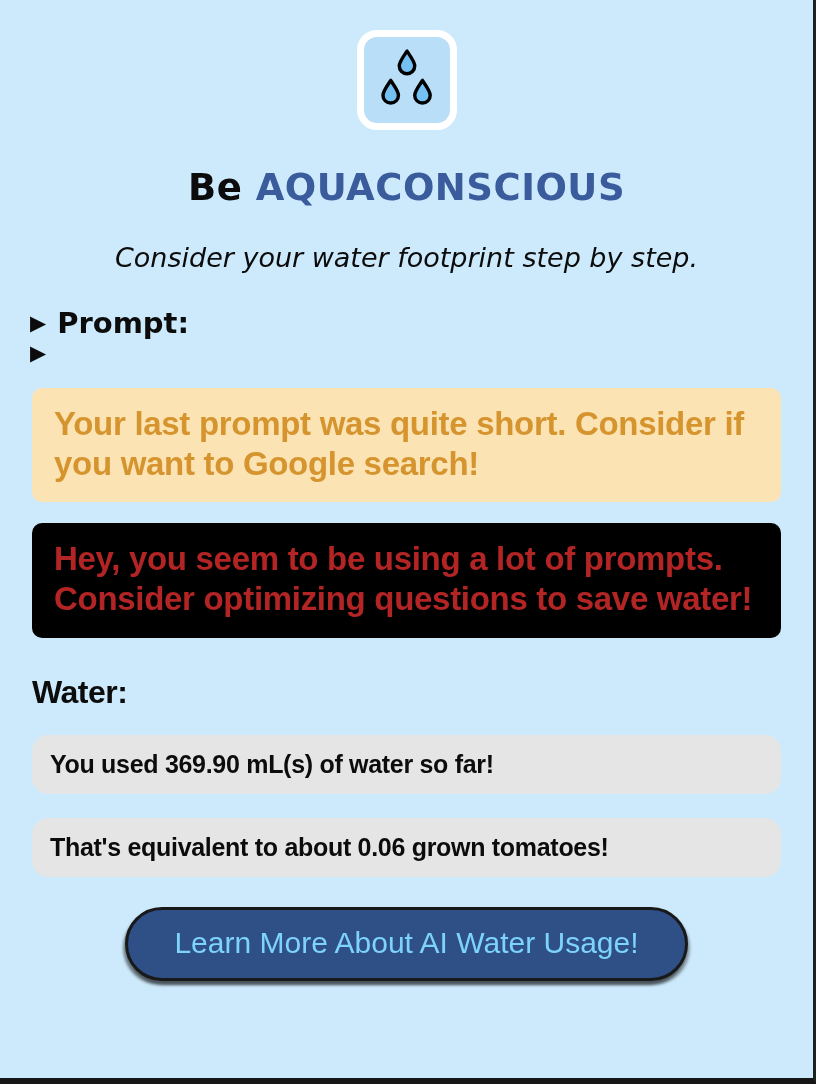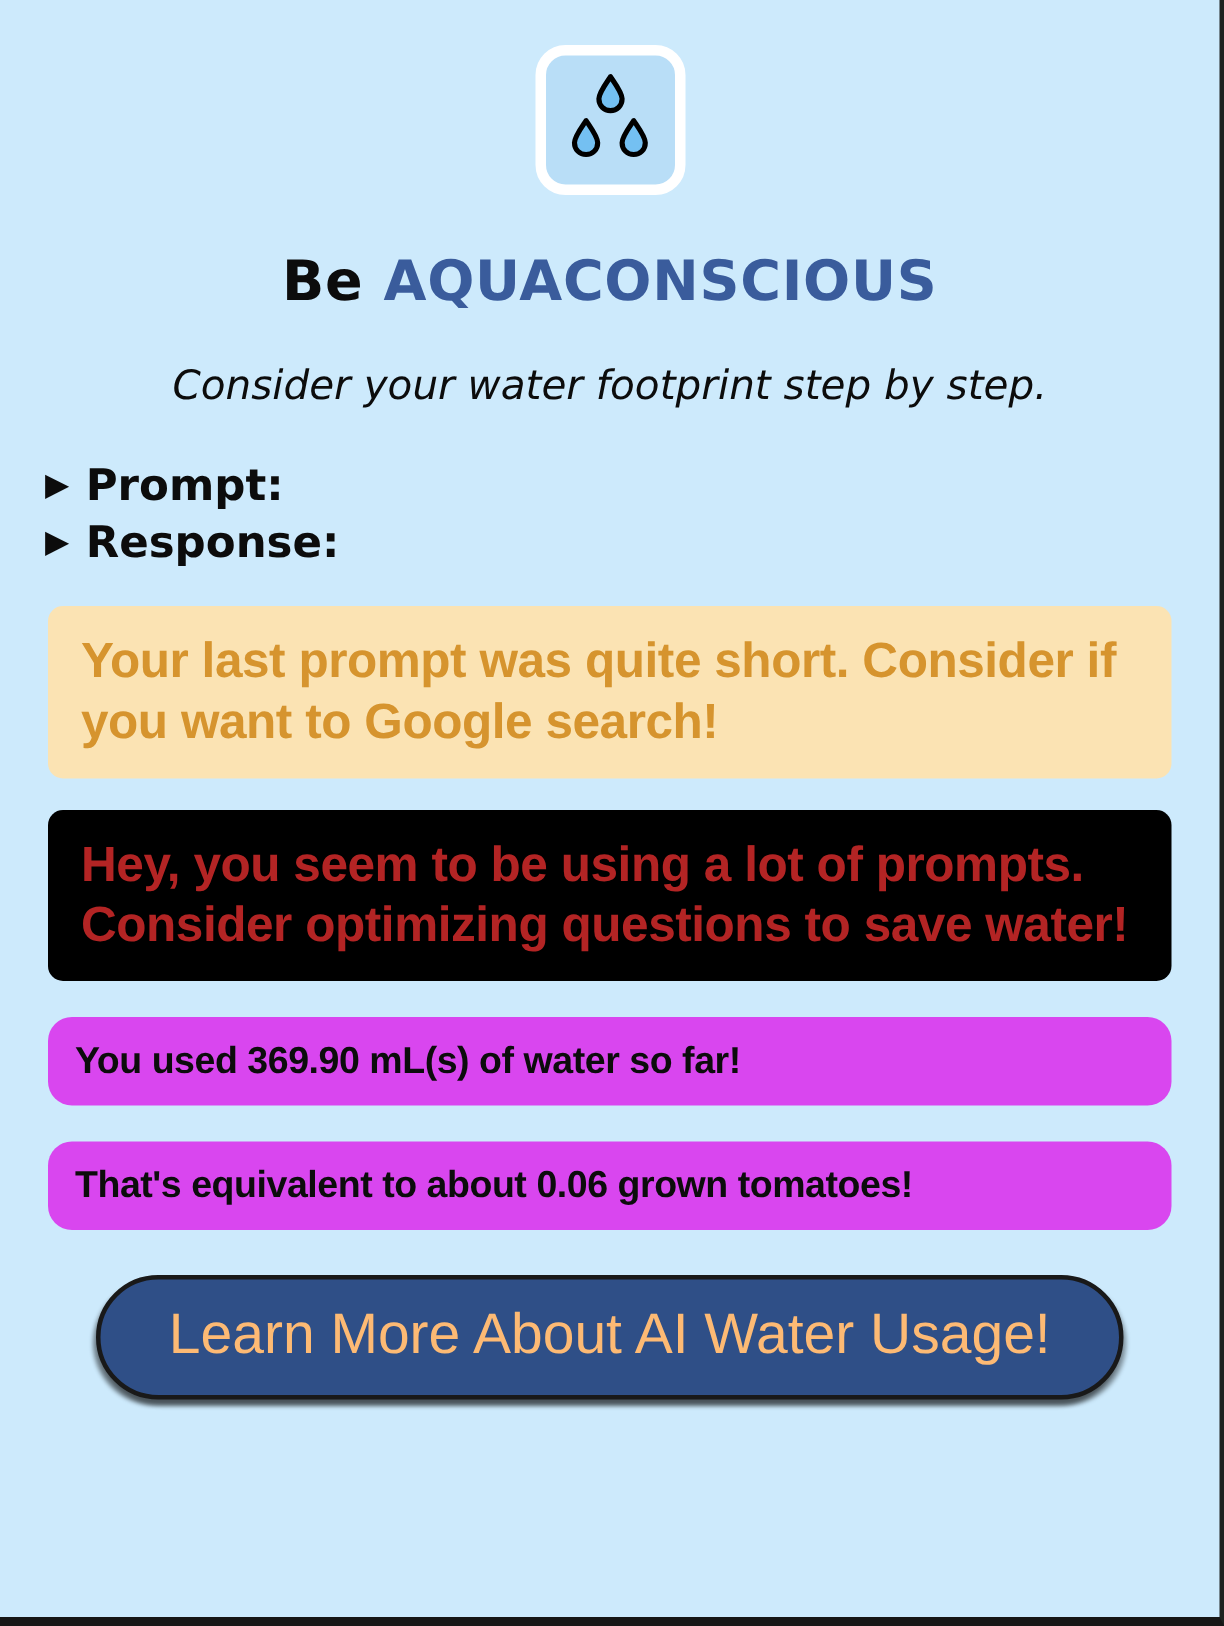--- a/index.html
+++ b/index.html
@@ -79,42 +79,42 @@
     font-family: "Liberation Sans", sans-serif;
     font-size: 32px;
     font-weight: bold;
     color: #0c0c0c;
     letter-spacing: -0.5px;
   }
 
   
   .value-box {
     margin: 24px 32px 0;
-    background: #d946ef;
+    background: #e5e5e5;
     border-radius: 16px;
     padding: 15px 18px;
     font-family: "Liberation Sans", sans-serif;
     font-size: 25px;
     font-weight: bold;
     color: #0c0c0c;
     letter-spacing: -0.3px;
   }
 
   
   .learn-btn {
     display: block;
     margin: 30px auto 0;
     width: max-content;
     background: #2f4f87;
-    color: #fdba74;
+    color: #7dd3fc;
     border: 3px solid #191919;
     border-radius: 42px;
     padding: 16px 46px 18px;
     font-family: "Liberation Sans", sans-serif;
-    font-size: 38px;
+    font-size: 30px;
     font-weight: normal;
     box-shadow: -2px 4px 3px rgba(0,0,0,0.45), 2px 4px 3px rgba(0,0,0,0.35);
     cursor: pointer;
   }
 </style>
 </head>
 <body>
 
 <div class="container">
 
@@ -136,27 +136,27 @@
 
   <div class="subtitle">Consider your water footprint step by step.</div>
 
   <div class="disclosures">
     <div class="disclosure">
       <span class="tri">▶</span>
       <span>Prompt:</span>
     </div>
     <div class="disclosure">
       <span class="tri">▶</span>
-      <span>Response:</span>
     </div>
   </div>
 
   <div class="alert warning">Your last prompt was quite short. Consider if you want to Google search!</div>
 
   <div class="alert danger">Hey, you seem to be using a lot of prompts. Consider optimizing questions to save water!</div>
 
+  <div class="section-heading">Water:</div>
   <div class="value-box">You used 369.90 mL(s) of water so far!</div>
 
   <div class="value-box">That's equivalent to about 0.06 grown tomatoes!</div>
 
   <button class="learn-btn">Learn More About AI Water Usage!</button>
 
 </div>
 
 </body></html>

